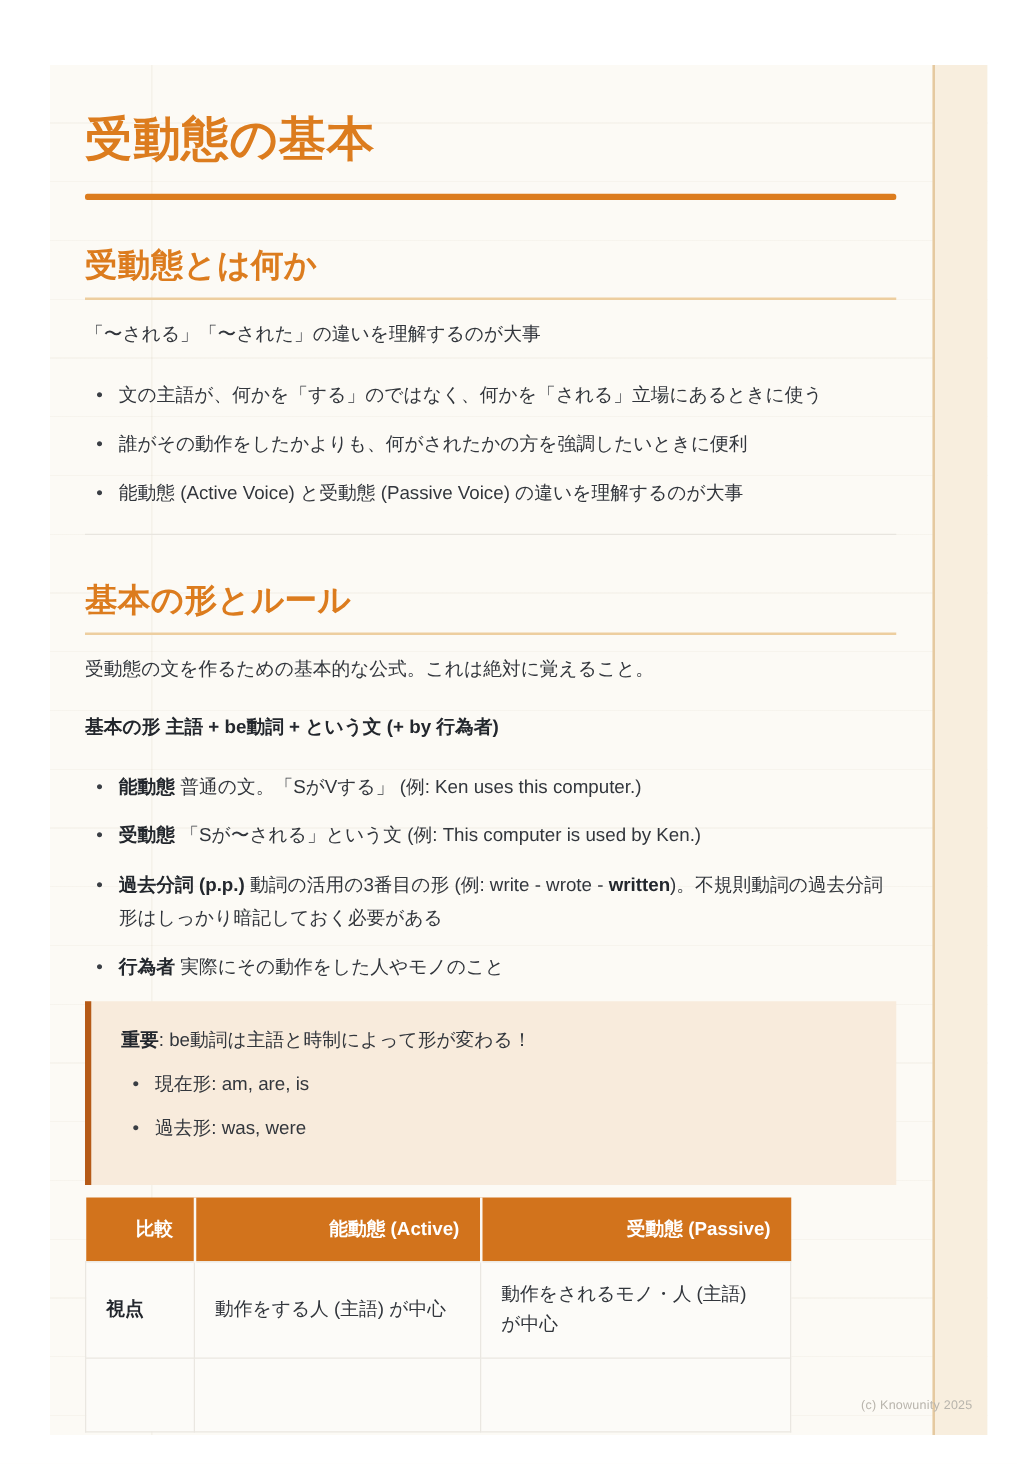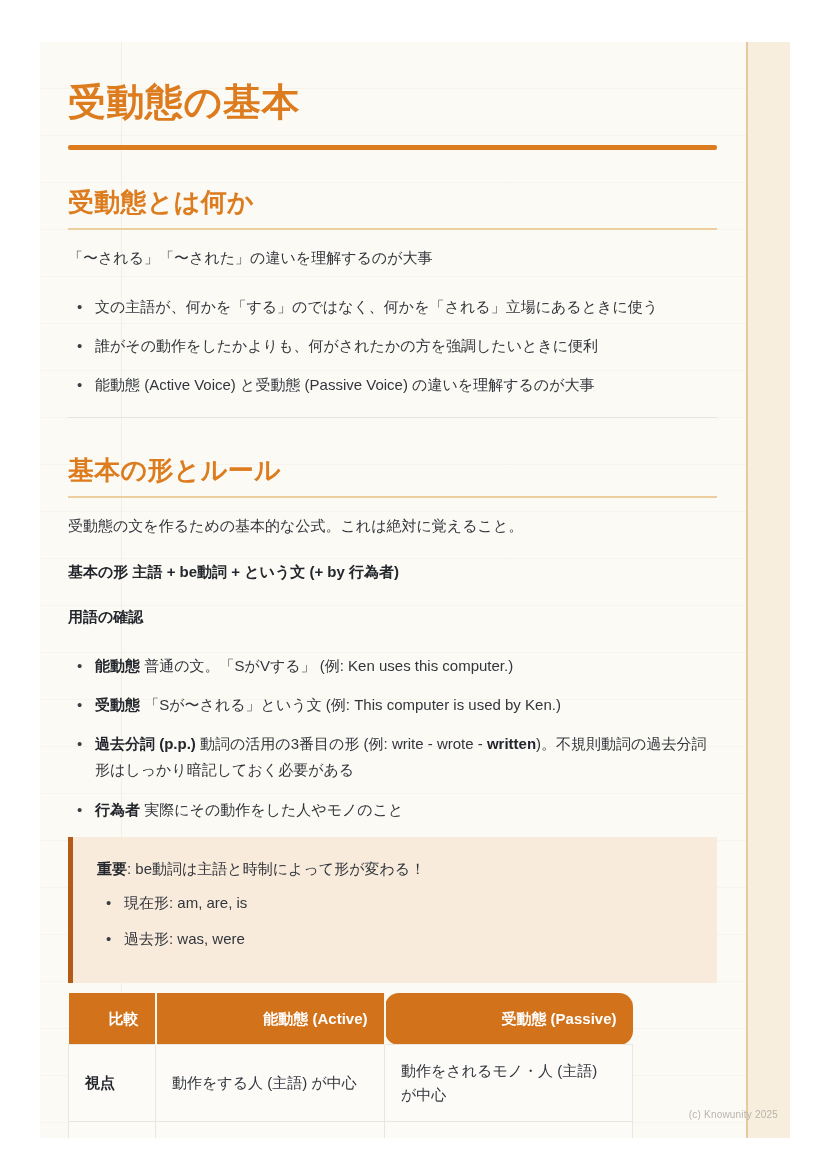--- a/index.html
+++ b/index.html
@@ -2,21 +2,21 @@
 <html><head>
 <meta charset="utf-8">
 <style>
   html,body{margin:0;padding:0;}
   body{
     width:828px;height:1171px;position:relative;background:#ffffff;
     font-family:"Liberation Sans","DejaVu Sans",sans-serif;
     -webkit-font-smoothing:antialiased;
   }
   .page{
-    position:absolute;left:40px;top:42px;width:750px;height:1096px;
+    position:absolute;left:40px;top:52px;width:750px;height:1096px;
     background-color:#FCFAF5;
     background-image:repeating-linear-gradient(to bottom,
       transparent 0,transparent 46px,
       rgba(150,130,90,0.05) 46px,rgba(150,130,90,0.05) 47px);
     overflow:hidden;
   }
   .page::before{ 
     content:"";position:absolute;left:81px;top:0;bottom:0;width:1px;
     background:rgba(150,130,90,0.09);z-index:0;
   }
@@ -59,21 +59,21 @@
   .callout ul.bullets{margin-top:10px;}
   .callout ul.bullets li{margin-bottom:10px;line-height:1.7;}
   table.compare{
     border-collapse:collapse;margin-top:10px;width:564px;font-size:15px;
     table-layout:fixed;
   }
   table.compare thead th{
     background:#D2731C;color:#FFFFFF;font-weight:700;text-align:right;
     padding:15px 16px;border-right:2px solid #FBF8F2;line-height:1.4;
   }
-  table.compare thead th:last-child{border-right:none;border-radius:14px;}
+  table.compare thead th:last-child{border-right:none;}
   table.compare tbody th,
   table.compare tbody td{
     background:#FCFBF8;border:1px solid #EAE7E1;padding:14px 16px;
     text-align:left;vertical-align:middle;line-height:1.6;font-weight:400;
   }
   table.compare tbody th{font-weight:700;color:#23272D;}
   table.compare tr.partial th,
   table.compare tr.partial td{height:30px;}
   .watermark{
     position:absolute;right:12px;bottom:18px;font-size:10px;
@@ -104,21 +104,20 @@
 
     <div class="divider"></div>
 
     <h2>基本の形とルール</h2>
     <div class="h2-underline"></div>
 
     <p>受動態の文を作るための基本的な公式。これは絶対に覚えること。</p>
 
     <p class="bold-line">基本の形 主語 + be動詞 + という文 (+ by 行為者)</p>
 
-    <p class="bold-line">用語の確認</p>
 
     <ul class="bullets terms">
       <li>
         <strong>能動態</strong>
         <span>普通の文。「SがVする」 (例: Ken uses this computer.)</span>
       </li>
       <li>
         <strong>受動態</strong>
         <span>「Sが〜される」という文 (例: This computer is used by Ken.)</span>
       </li>

